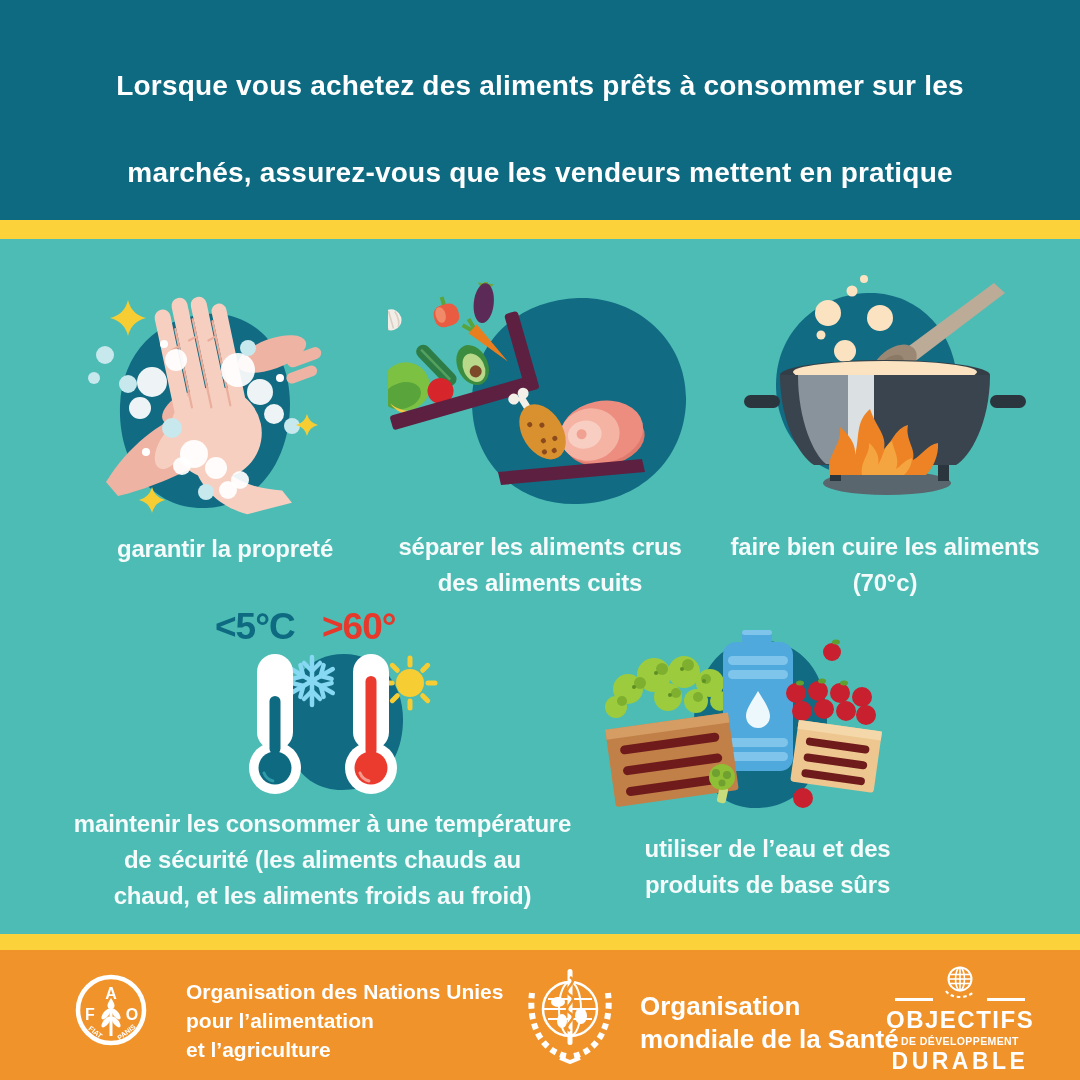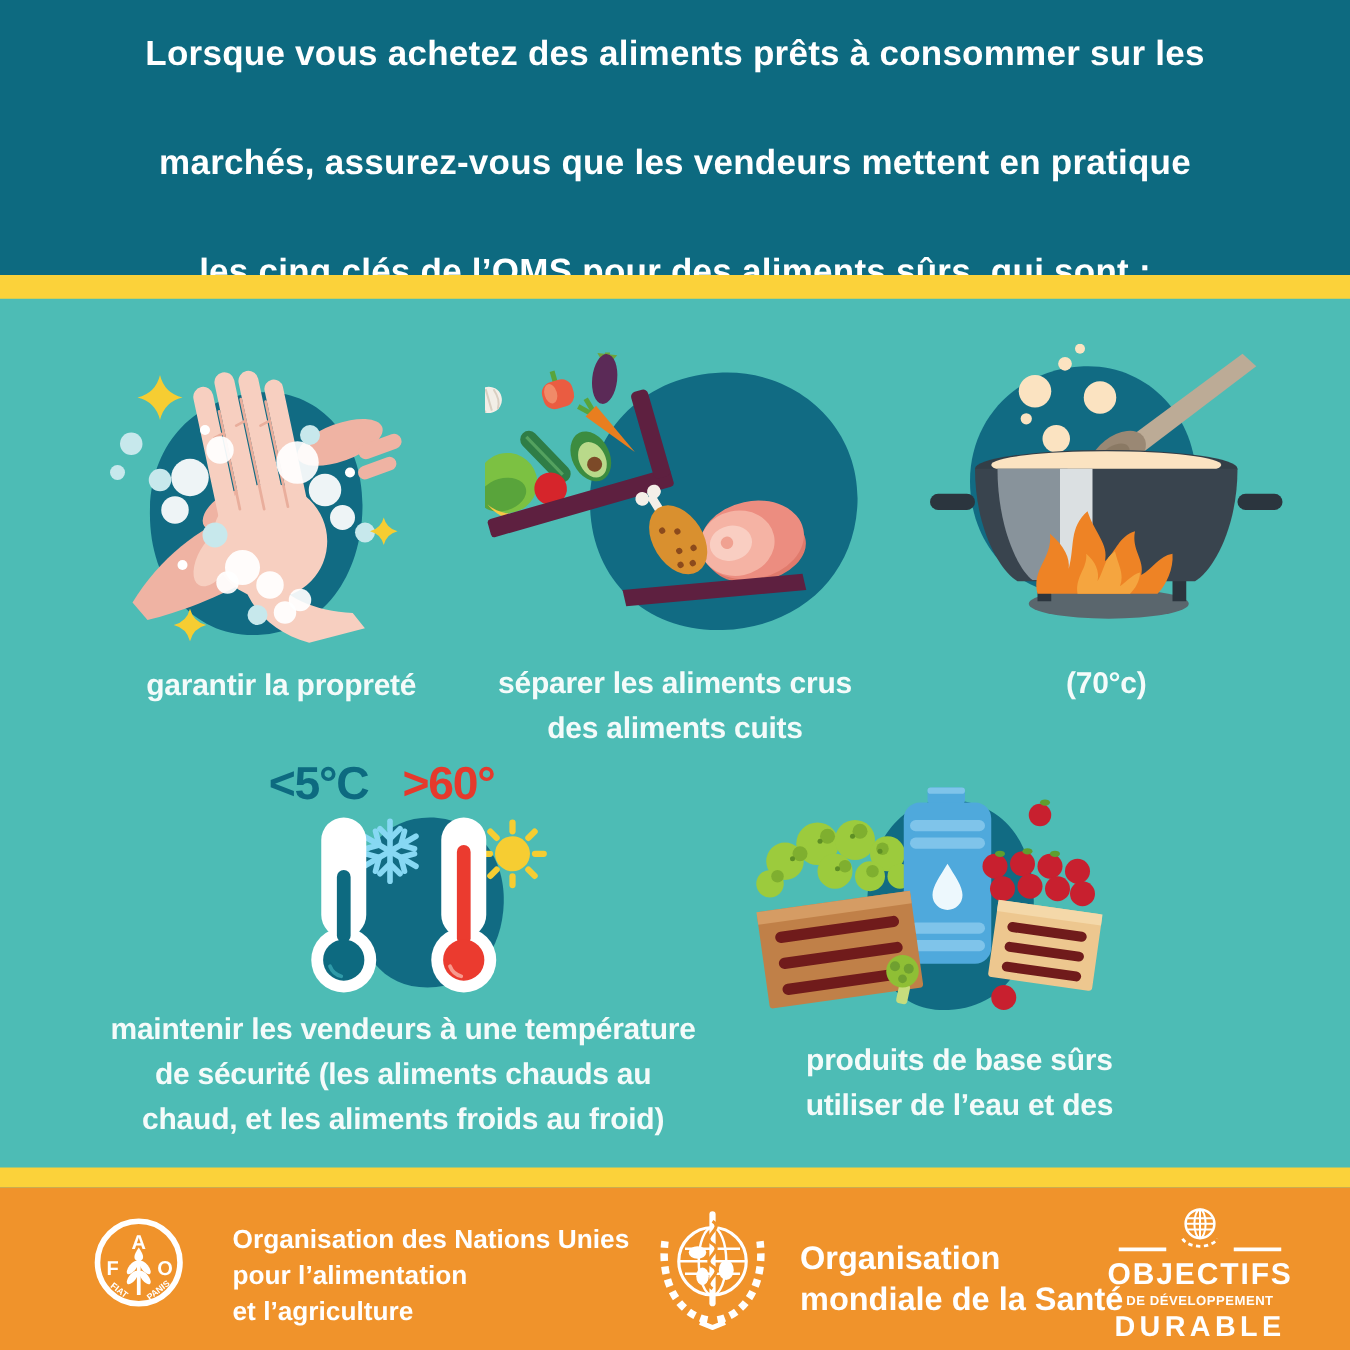--- a/index.html
+++ b/index.html
@@ -46,21 +46,20 @@
   .fline{white-space:nowrap;margin-left:16px;}
 </style>
 </head>
 <body>
 
 <div id="poster">
 
   <div class="header">
     <div>Lorsque vous achetez des aliments prêts à consommer sur les</div>
     <div>marchés, assurez-vous que les vendeurs mettent en pratique</div>
-    <div>les cinq clés de l’OMS pour des aliments sûrs, qui sont :</div>
   </div>
   <div class="stripe" id="stripe-top"></div>
   <div class="stripe" id="stripe-bottom"></div>
 
   <svg class="illus" id="illus1" viewBox="0 0 245 235">
     <path d="M118,28 C165,24 202,62 202,118 C202,172 172,220 118,222 C66,224 30,180 32,120 C34,66 70,32 118,28 Z" fill="#116B83"></path>
 
     <g fill="#EFB3A3">
       <path d="M18,196 C40,160 72,136 100,126 L122,172 C92,190 56,204 30,210 Z"></path>
       <g transform="rotate(-20 190 70)">
@@ -357,30 +356,31 @@
   </svg>
 
   <div class="caption" id="cap1">
     <div>garantir la propreté</div>
   </div>
   <div class="caption" id="cap2">
     <div>séparer les aliments crus</div>
       <div>des aliments cuits</div>
   </div>
   <div class="caption" id="cap3">
+    <div>faire bien cuire les aliments</div>
       <div>(70°c)</div>
   </div>
   <div class="caption" id="cap4">
-    <div>maintenir les vendeurs à une température</div>
+    <div>maintenir les consommer à une température</div>
       <div>de sécurité (les aliments chauds au</div>
       <div>chaud, et les aliments froids au froid)</div>
   </div>
   <div class="caption" id="cap5">
-    <div>produits de base sûrs</div>
-      <div>utiliser de l’eau et des</div>
+    <div>utiliser de l’eau et des</div>
+      <div>produits de base sûrs</div>
   </div>
 
   <div class="footer">
     <svg class="flogo" id="fao-logo" width="76" height="76" viewBox="0 0 76 76">
       <circle cx="38" cy="38" r="33" stroke="#FFFFFF" stroke-width="4.5" fill="none"></circle>
       <g fill="#FFFFFF" font-family="Liberation Sans, DejaVu Sans, sans-serif" font-weight="bold" text-anchor="middle">
         <text x="38" y="27" font-size="16">A</text>
         <text x="17" y="48" font-size="16">F</text>
         <text x="59" y="48" font-size="16">O</text>
         <text x="21" y="62" font-size="7" transform="rotate(38 21 62)">FIAT</text>

